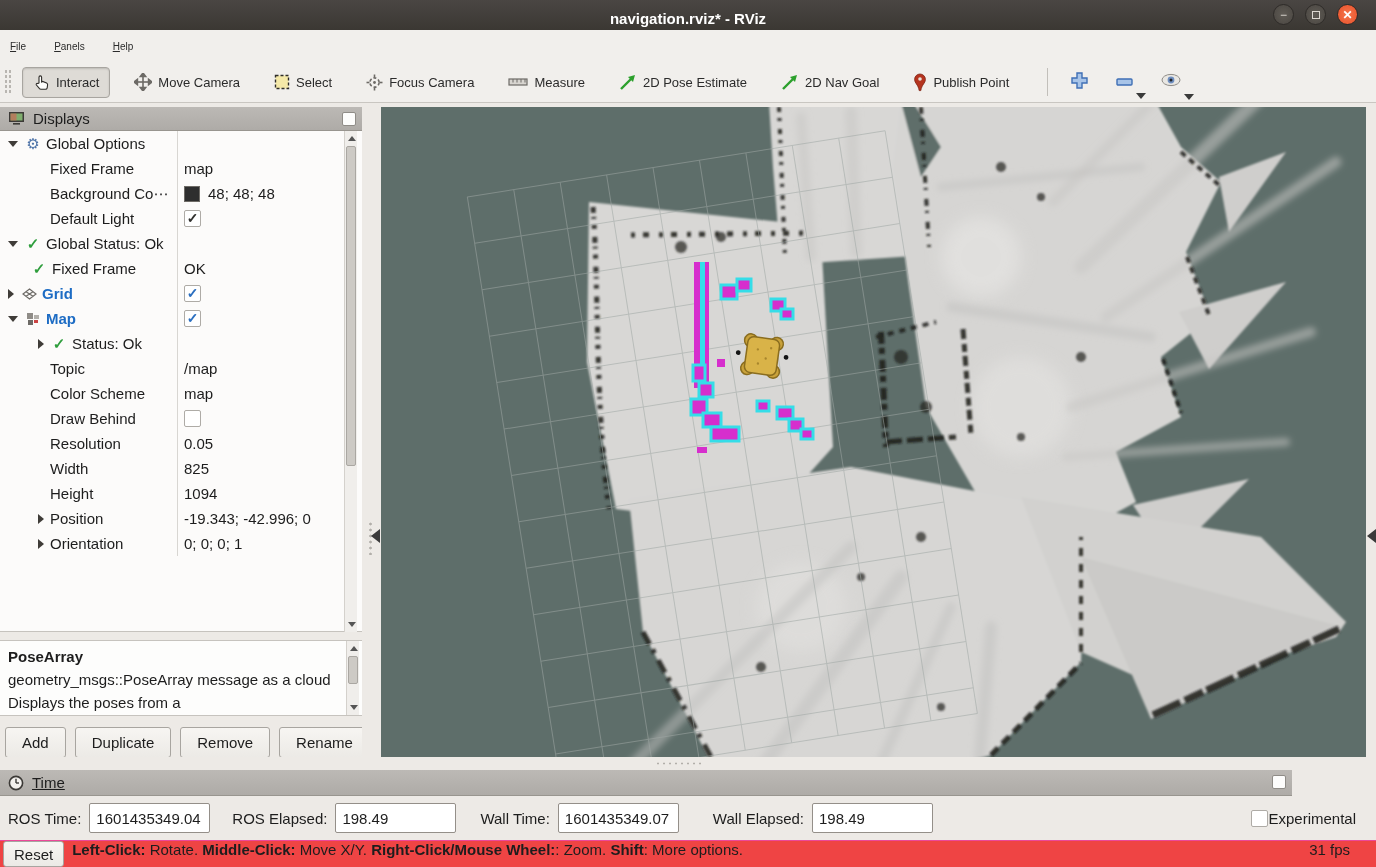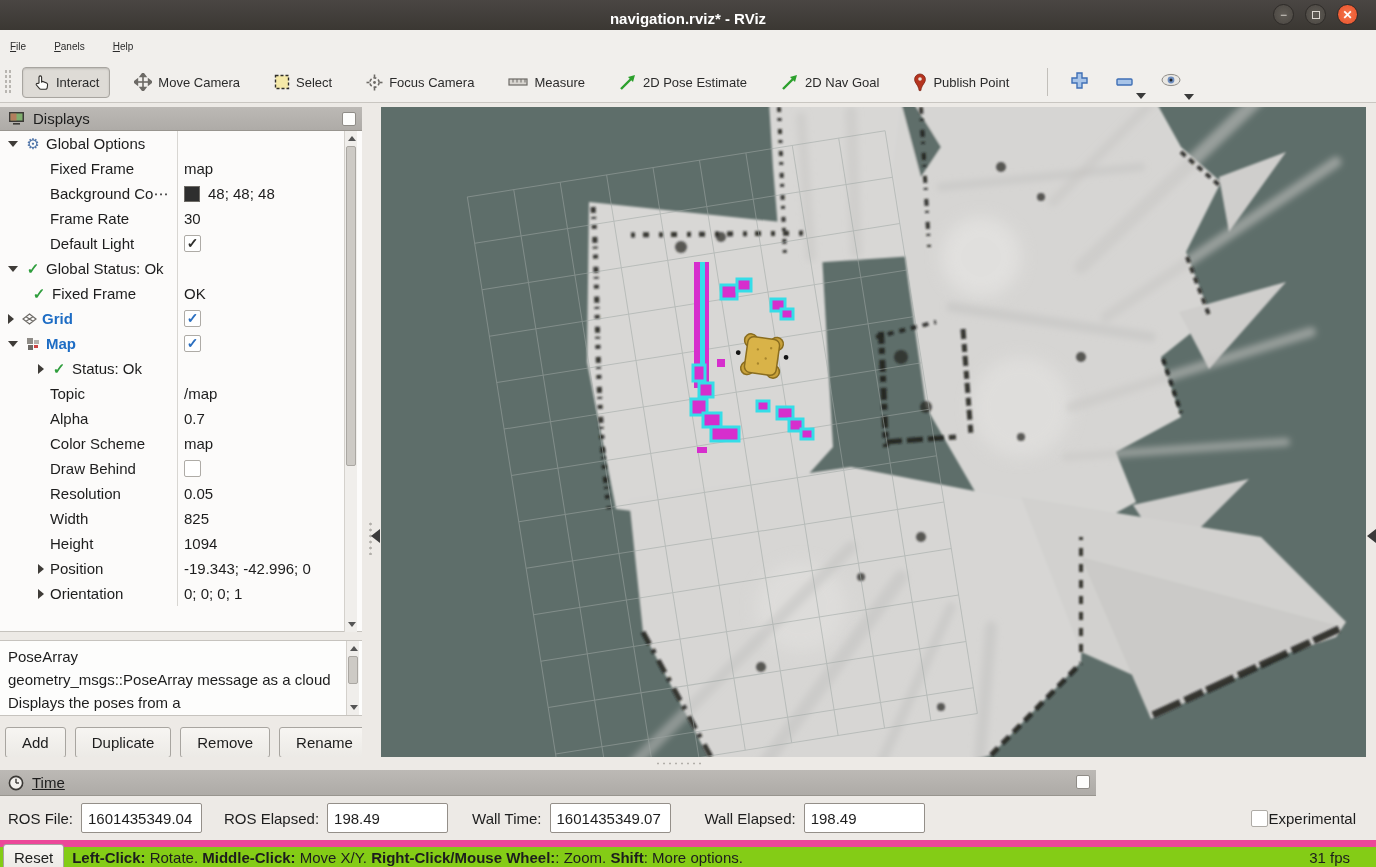--- a/index.html
+++ b/index.html
@@ -59,43 +59,43 @@
   .cb.blue { color:#2b6fc0; } .cb.dark { color:#30302e; }
   .swatch { width:16px; height:16px; background:#2e2e2e; border:1px solid #6e6b66; margin-right:8px; }
   .vscroll { position:absolute; width:13px; background:#f0eeeb; border-left:1px solid #d4d1cc; }
   .vs-arrow { position:absolute; left:0; width:13px; height:13px; display:flex; align-items:center; justify-content:center; }
   .vs-arrow i { width:0; height:0; border-left:4px solid transparent; border-right:4px solid transparent; }
   .vs-arrow.up i { border-bottom:5px solid #555; }
   .vs-arrow.dn i { border-top:5px solid #555; }
   .vs-handle { position:absolute; left:1px; width:10px; background:#cdcac5; border:1px solid #aaa7a2; border-radius:2px; }
   .descbox { position:absolute; left:0; top:640px; width:362px; height:76px; background:#fdfdfc;
     border-top:1px solid #c6c3be; border-bottom:1px solid #c6c3be; padding:4px 16px 0 8px; overflow:hidden; font-size:15px; line-height:23px; }
-  .descbox .dt { font-weight:normal; }
+  .descbox .dt { font-weight:bold; }
   .btnrow { position:absolute; left:0; top:727px; width:362px; display:flex; gap:9px; padding-left:5px; }
   .pbtn { height:31px; padding:0 16px; font-size:15px; color:#1d1d1d; background:linear-gradient(#f7f5f2,#eceae6);
     border:1px solid #a8a5a0; border-radius:3px; display:flex; align-items:center; }
   
   .vsplit { position:absolute; background:#edeae6; }
   .split-arrow-left { width:0; height:0; border-top:7px solid transparent; border-bottom:7px solid transparent; border-right:9px solid #3a3a3a; }
   .dotcol { background-image:radial-gradient(#b2afaa 1px, transparent 1.4px); background-size:5px 6px; }
   .dotrow { background-image:radial-gradient(#b2afaa 1px, transparent 1.4px); background-size:6px 5px; }
   
   .viewport { position:absolute; left:381px; top:107px; width:985px; height:650px; background:#5e6e6a; }
   
   .timebody { position:absolute; left:0; top:796px; width:1376px; height:44px; background:#edeae6;
     display:flex; align-items:center; font-size:15px; }
   .tfield { display:flex; align-items:center; }
   .tfield label { margin:0 8px; }
   .tfield input { width:121px; height:30px; border:1px solid #948f89; border-radius:2px; background:#fff;
     font-size:15px; font-family:"Liberation Sans",sans-serif; padding:0 6px; color:#1d1d1d; }
   .exp { position:absolute; right:20px; display:flex; align-items:center; }
   .exp .cb { background:#fff; }
   
-  .statusbar { position:absolute; left:0; top:840px; width:1376px; height:27px; background:#84cc16;
-    border-top:7px solid #ec4899; display:flex; align-items:center; font-size:15px; }
+  .statusbar { position:absolute; left:0; top:840px; width:1376px; height:27px; background:#ef4444;
+    border-top:1px solid #ec4899; display:flex; align-items:flex-start; font-size:15px; }
   .statusbar .reset { height:26px; margin-left:3px; padding:0 10px; background:linear-gradient(#f7f5f2,#eceae6);
     border:1px solid #a8a5a0; border-radius:3px; display:flex; align-items:center; }
   .helptext { margin-left:8px; white-space:pre; }
   .helptext .b { font-weight:bold; }
   .fps { position:absolute; right:26px; }
 </style>
 </head>
 <body>
 
 <div class="titlebar">
@@ -245,29 +245,20 @@
         <span>Background Co⋯</span>
       </div>
     <div class="tcell-r">
         <span class="swatch"></span>
         <span>48; 48; 48</span>
       </div>
   </div>
   <div class="trow">
     <div class="tcell-l">
         <span class="sp50"></span>
-        <span>Frame Rate</span>
-      </div>
-    <div class="tcell-r">
-        <span>30</span>
-      </div>
-  </div>
-  <div class="trow">
-    <div class="tcell-l">
-        <span class="sp50"></span>
         <span>Default Light</span>
       </div>
     <div class="tcell-r">
         <span class="cb dark">✓</span>
       </div>
   </div>
   <div class="trow">
     <div class="tcell-l">
         <span class="arr down"></span>
         <span class="ticon greencheck">✓</span>
@@ -325,29 +316,20 @@
       </div>
     <div class="tcell-r"></div>
   </div>
   <div class="trow">
     <div class="tcell-l">
         <span class="sp50"></span>
         <span>Topic</span>
       </div>
     <div class="tcell-r">
         <span>/map</span>
-      </div>
-  </div>
-  <div class="trow">
-    <div class="tcell-l">
-        <span class="sp50"></span>
-        <span>Alpha</span>
-      </div>
-    <div class="tcell-r">
-        <span>0.7</span>
       </div>
   </div>
   <div class="trow">
     <div class="tcell-l">
         <span class="sp50"></span>
         <span>Color Scheme</span>
       </div>
     <div class="tcell-r">
         <span>map</span>
       </div>
@@ -604,32 +586,32 @@
 </div>
 
 <div class="vsplit" style="left:1366px; top:103px; width:10px; height:662px;">
   <div class="split-arrow-left" style="position:absolute; left:1px; top:426px;"></div>
 </div>
 
 <div class="vsplit" style="left:0; top:757px; width:1376px; height:13px;">
   <div class="dotrow" style="position:absolute; left:655px; top:4px; width:46px; height:5px;"></div>
 </div>
 
-<div class="panelhdr" style="left:0; top:770px; width:1096px; height:26px;text-decoration:underline;">
+<div class="panelhdr" style="left:0; top:770px; width:1292px; height:26px;text-decoration:underline;">
   <svg width="16" height="16" viewBox="0 0 16 16">
     <circle cx="8" cy="8" r="6.6" fill="#f2f0ed" stroke="#3c3a37" stroke-width="1.6"></circle>
     <line x1="8" y1="8" x2="8" y2="3.8" stroke="#3c3a37" stroke-width="1.4"></line>
     <line x1="8" y1="8" x2="11" y2="8" stroke="#3c3a37" stroke-width="1.4"></line>
   </svg>
   <span>Time</span>
   <span class="floatbtn"></span>
 </div>
 <div class="timebody">
   <div class="tfield">
-    <label>ROS File:</label>
+    <label>ROS Time:</label>
     <input type="text" value="1601435349.04" style="">
   </div>
   <div class="tfield" style="margin-left:14px;">
     <label>ROS Elapsed:</label>
     <input type="text" value="198.49" style="">
   </div>
   <div class="tfield" style="margin-left:16px;">
     <label>Wall Time:</label>
     <input type="text" value="1601435349.07" style="">
   </div>

